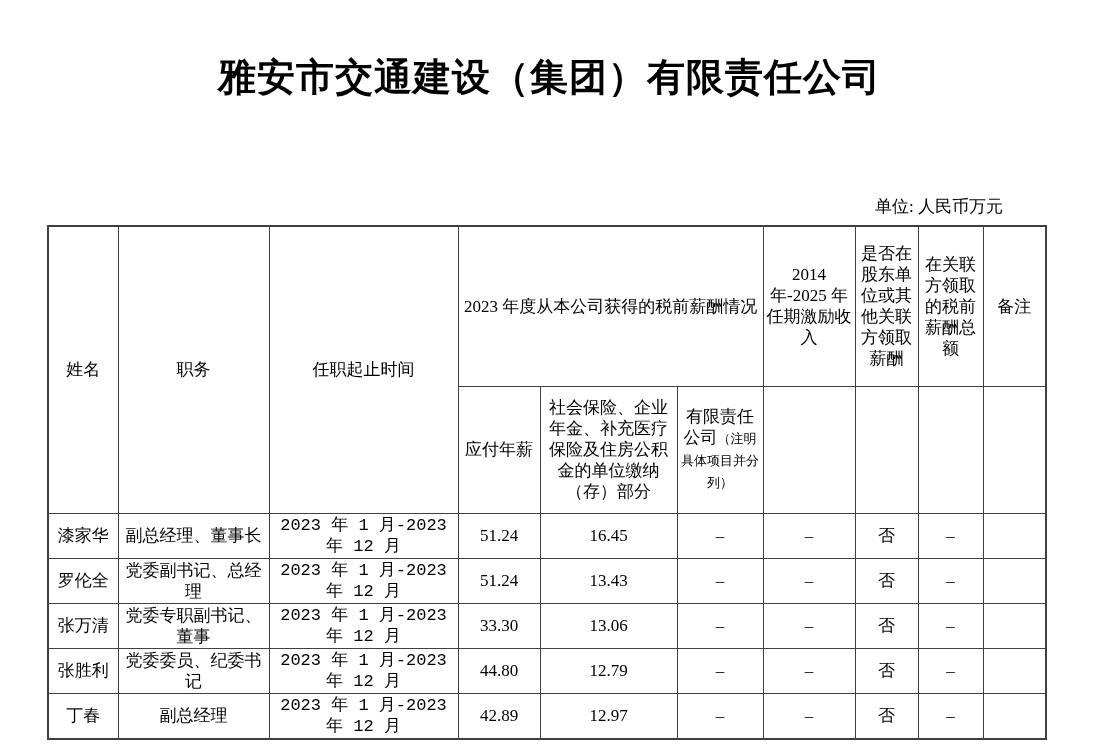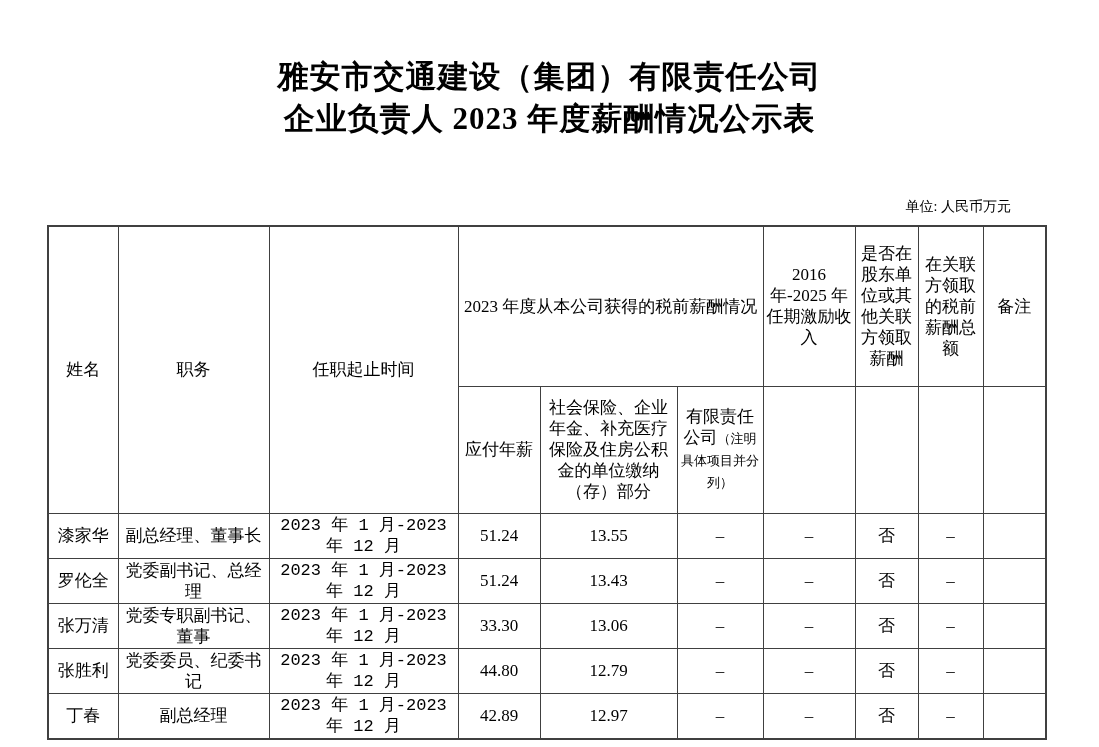--- a/index.html
+++ b/index.html
@@ -16,31 +16,31 @@
     background: #ffffff;
     overflow: hidden;
   }
   .doc-title {
     position: absolute;
     top: 56px;
     left: 0;
     width: 1099px;
     margin: 0;
     text-align: center;
-    font-size: 31px;
+    font-size: 38px;
     font-weight: 700;
     line-height: 42px;
     letter-spacing: 1px;
   }
   .doc-title span { display: block; }
   .unit-label {
     position: absolute;
     top: 196px;
-    right: 88px;
-    font-size: 14px;
+    right: 96px;
+    font-size: 17px;
     line-height: 22px;
   }
   table.salary-table {
     position: absolute;
     top: 225px;
     left: 47px;
     width: 998px;
     border-collapse: collapse;
     table-layout: fixed;
     border: 2px solid #404040;
@@ -64,21 +64,20 @@
   td.flag-cell    { font-size: 16px; }
   .small-note     { font-size: 13px; }
 </style>
 </head>
 <body>
 
 <div class="page">
 
   <h1 class="doc-title">
     <span>雅安市交通建设（集团）有限责任公司</span>
-    <span>企业负责人 2023 年度薪酬情况公示表</span>
   </h1>
 
   <div class="unit-label">单位: 人民币万元</div>
 
   <table class="salary-table">
     <colgroup>
       <col style="width:70px">
       <col style="width:151px">
       <col style="width:189px">
       <col style="width:82px">
@@ -88,41 +87,41 @@
       <col style="width:63px">
       <col style="width:65px">
       <col style="width:63px">
     </colgroup>
     <tbody>
       <tr class="header-row-1">
         <td rowspan="2">姓名</td>
         <td rowspan="2">职务</td>
         <td rowspan="2">任职起止时间</td>
         <td colspan="3" class="group-head">2023 年度从本公司获得的税前薪酬情况</td>
-        <td>2016 年-2025 年任期激励收入</td>
+        <td>2014 年-2025 年任期激励收入</td>
         <td>是否在股东单位或其他关联方领取薪酬</td>
         <td>在关联方领取的税前薪酬总额</td>
         <td>备注</td>
       </tr>
       <tr class="header-row-2">
         <td>应付年薪</td>
         <td>社会保险、企业年金、补充医疗保险及住房公积金的单位缴纳（存）部分</td>
         <td><span>有限责任公司</span><span class="small-note">（注明具体项目并分列）</span></td>
         <td></td>
         <td></td>
         <td></td>
         <td></td>
       </tr>
 
       <tr class="data-row">
         <td>漆家华</td>
         <td class="pos-cell">副总经理、董事长</td>
         <td class="date-cell">2023 年 1 月-2023 年 12 月</td>
         <td class="num-cell">51.24</td>
-        <td class="num-cell">13.55</td>
+        <td class="num-cell">16.45</td>
         <td class="num-cell">–</td>
         <td class="num-cell">–</td>
         <td class="flag-cell">否</td>
         <td class="num-cell">–</td>
         <td></td>
       </tr>
       <tr class="data-row">
         <td>罗伦全</td>
         <td class="pos-cell">党委副书记、总经理</td>
         <td class="date-cell">2023 年 1 月-2023 年 12 月</td>

